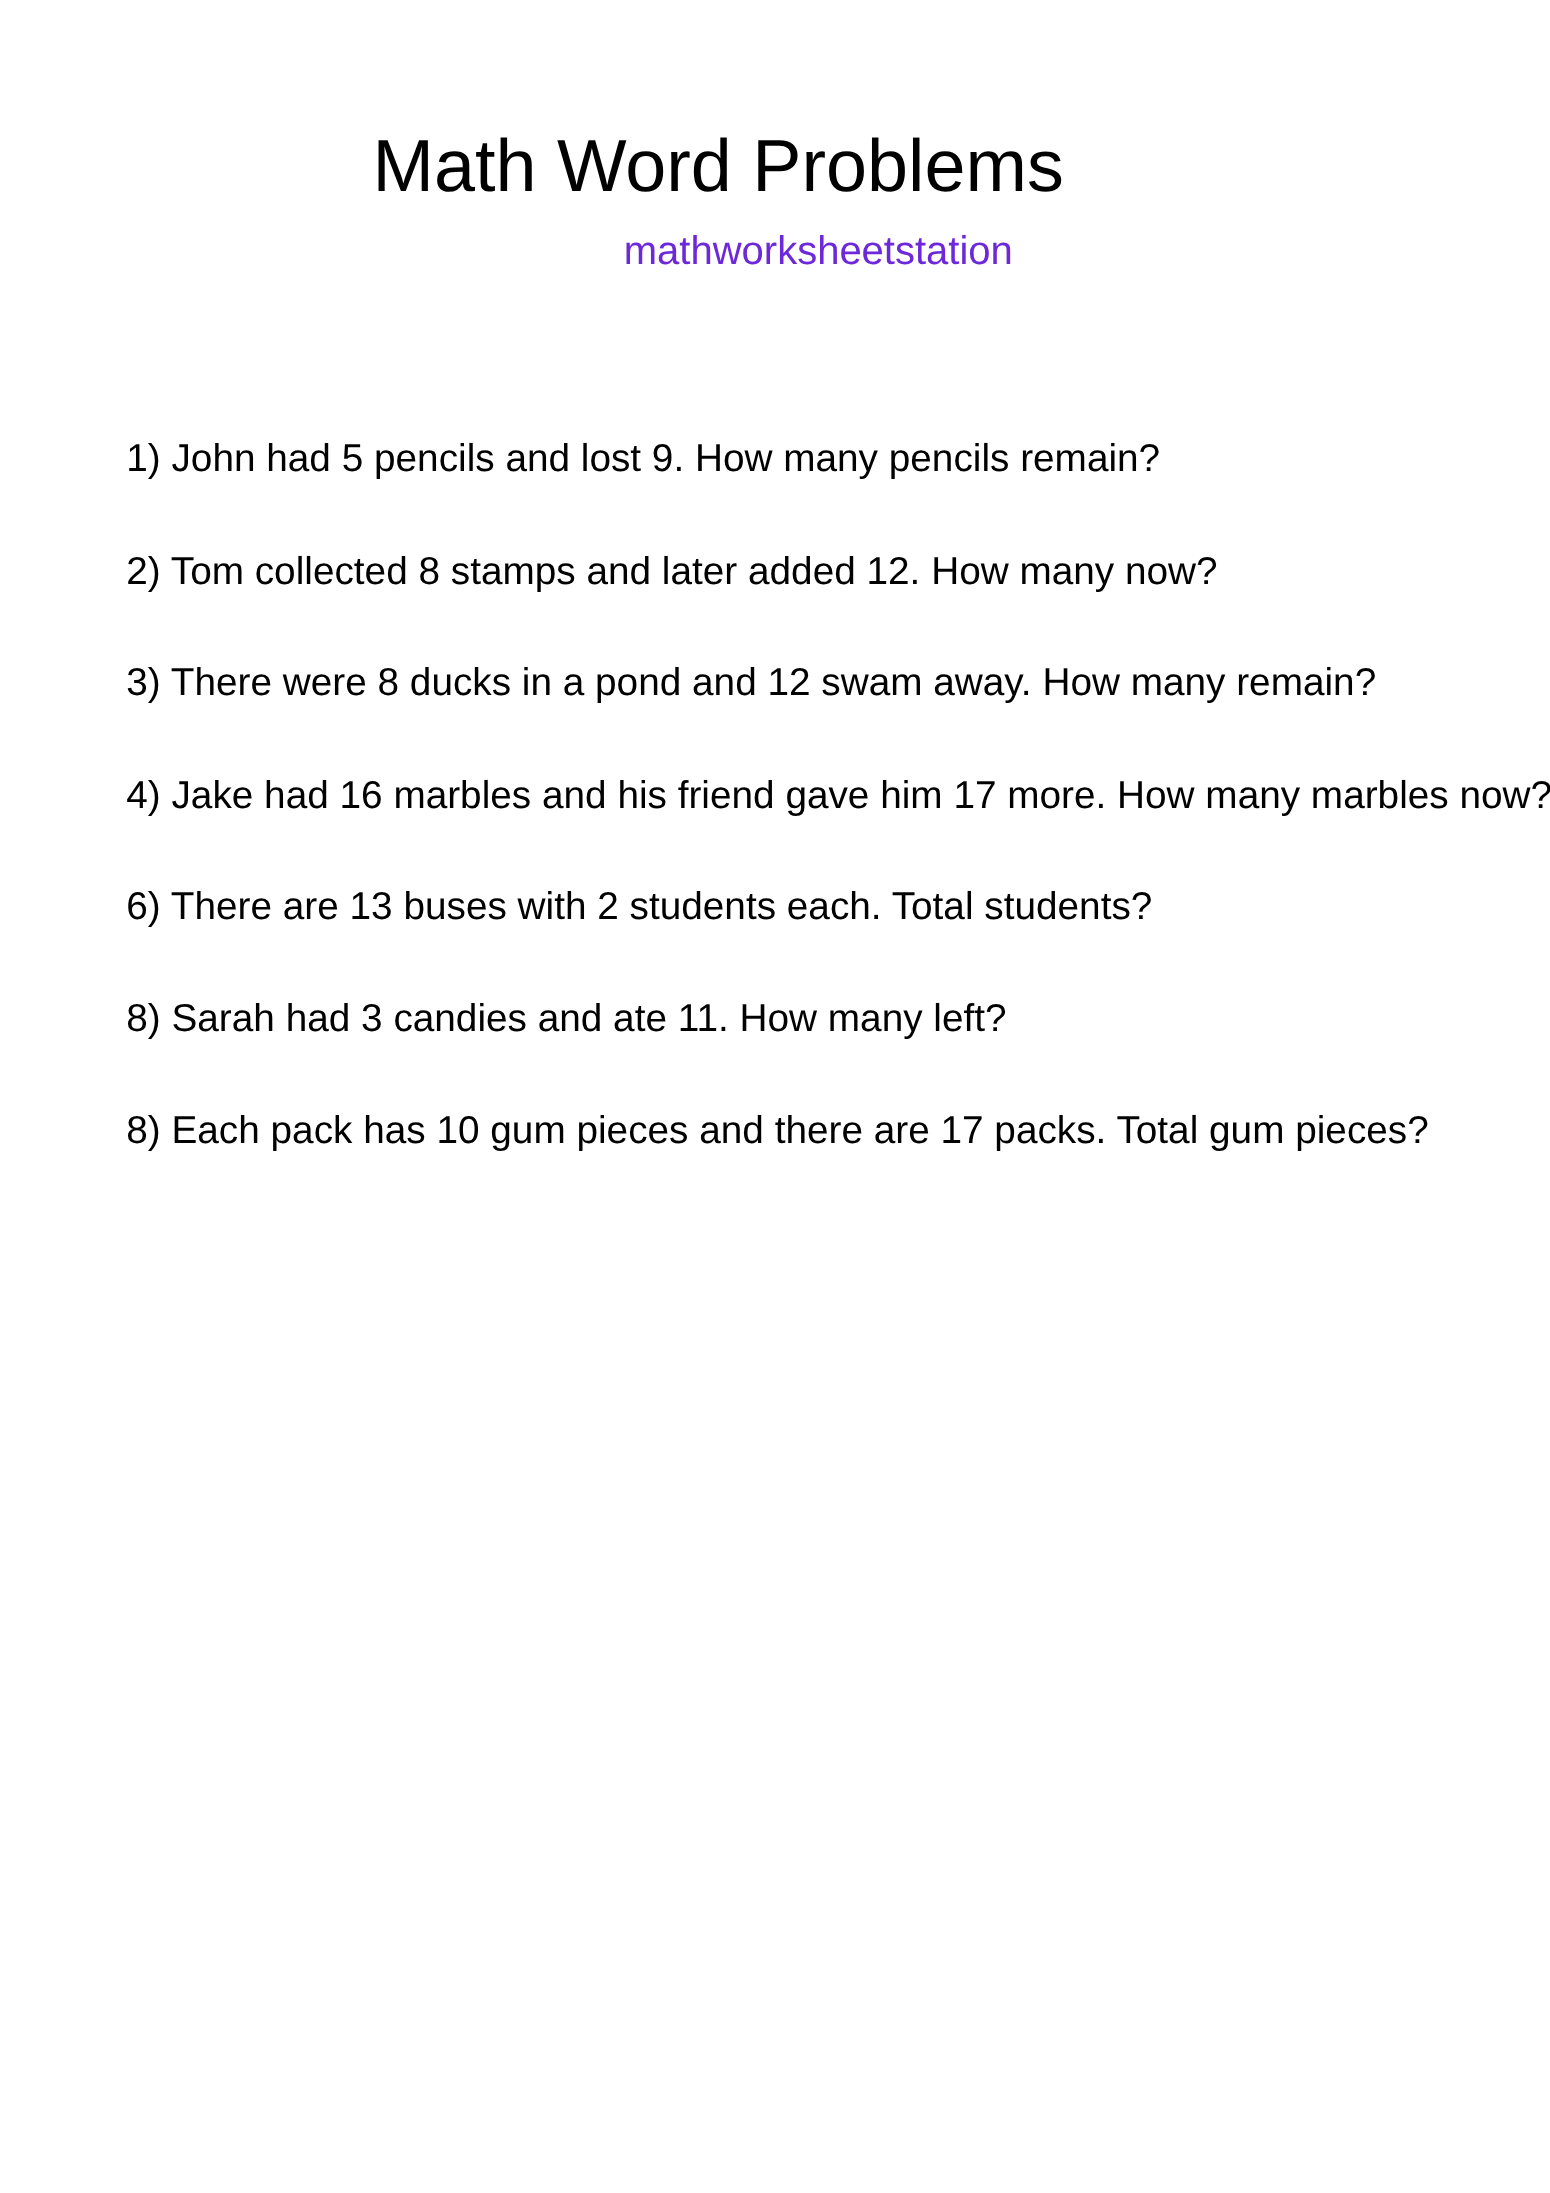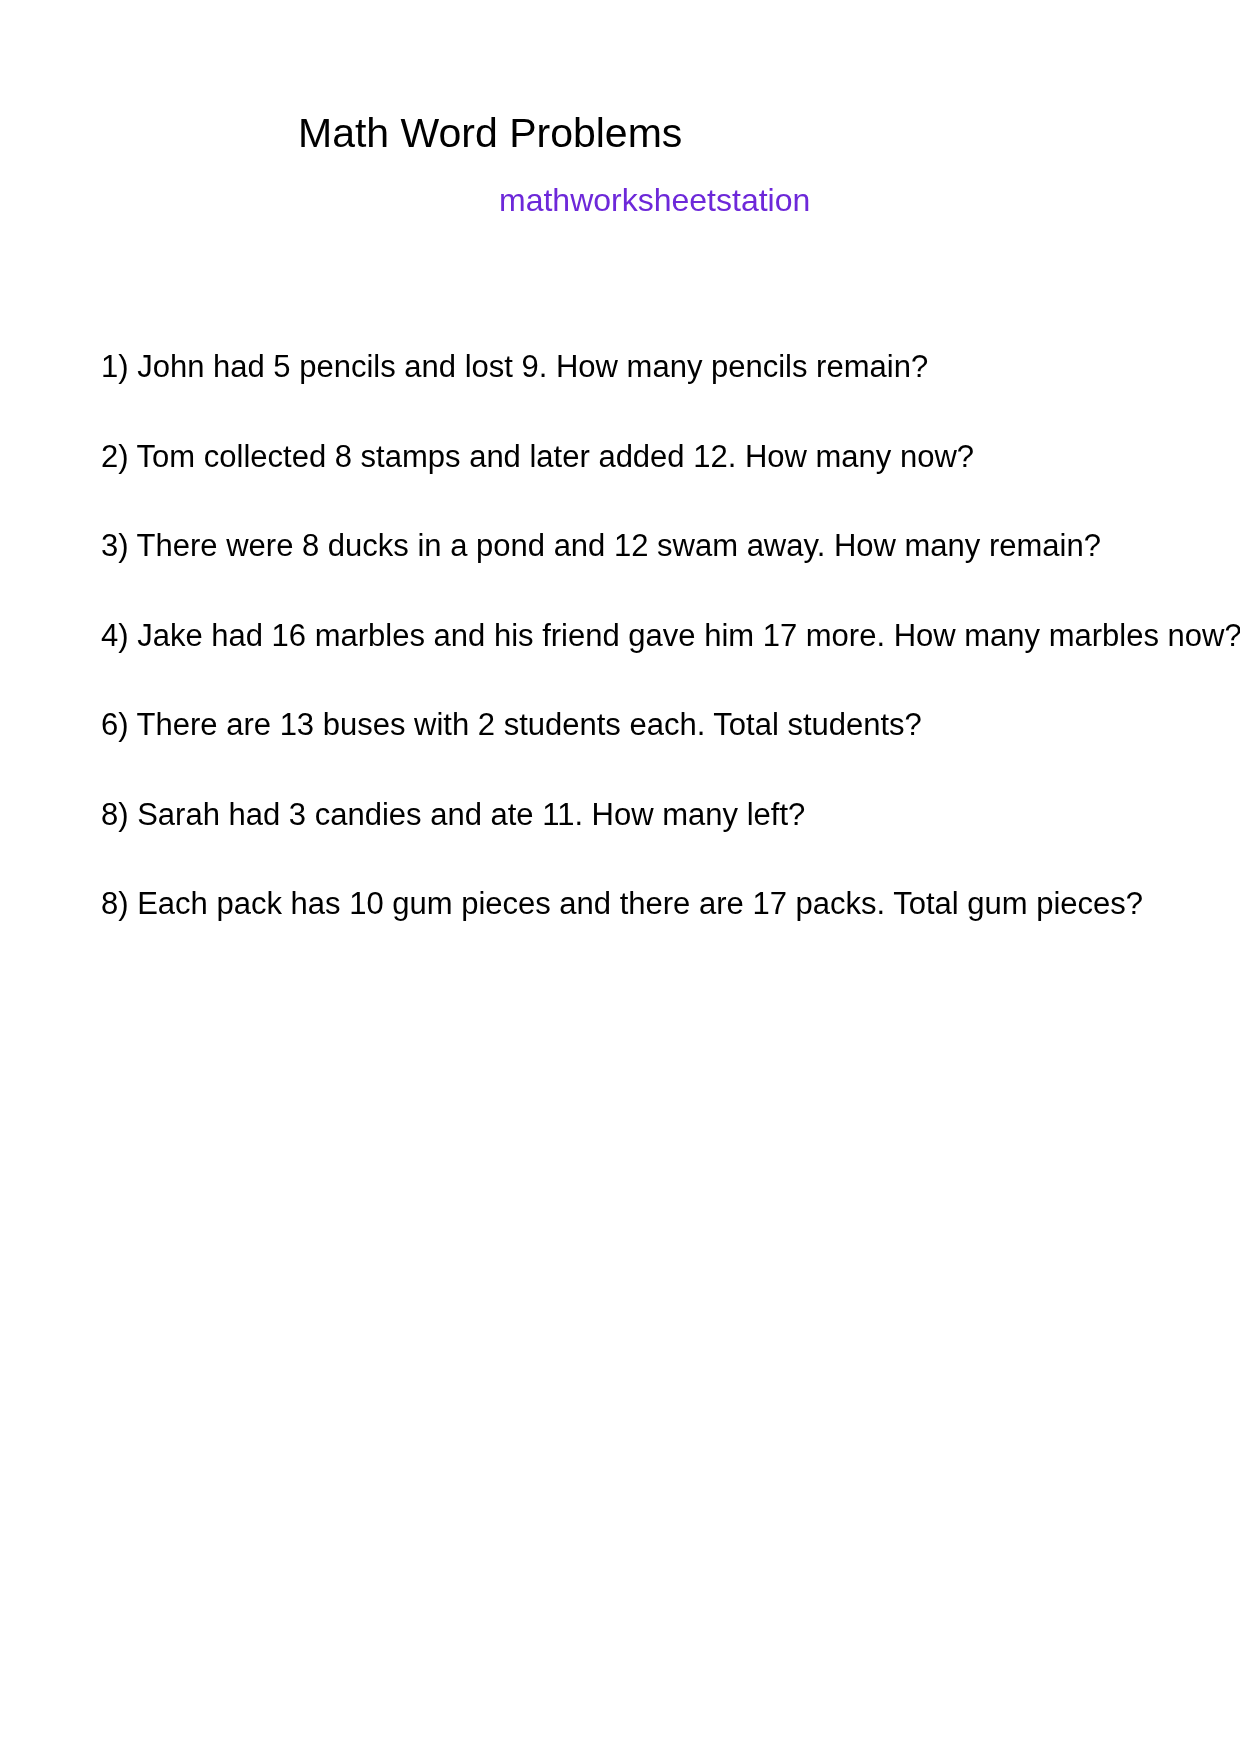--- a/index.html
+++ b/index.html
@@ -12,21 +12,21 @@
       height: 1754px;
       position: relative;
       overflow: hidden;
       font-family: "Liberation Sans", sans-serif;
       color: #000000;
     }
     .title {
       position: absolute;
       left: 298px;
       top: 98px;
-      font-size: 41px;
+      font-size: 59px;
       line-height: 70px;
       white-space: nowrap;
       margin: 0;
       font-weight: normal;
     }
     .subtitle {
       position: absolute;
       left: 499px;
       top: 180px;
       font-size: 32px;

